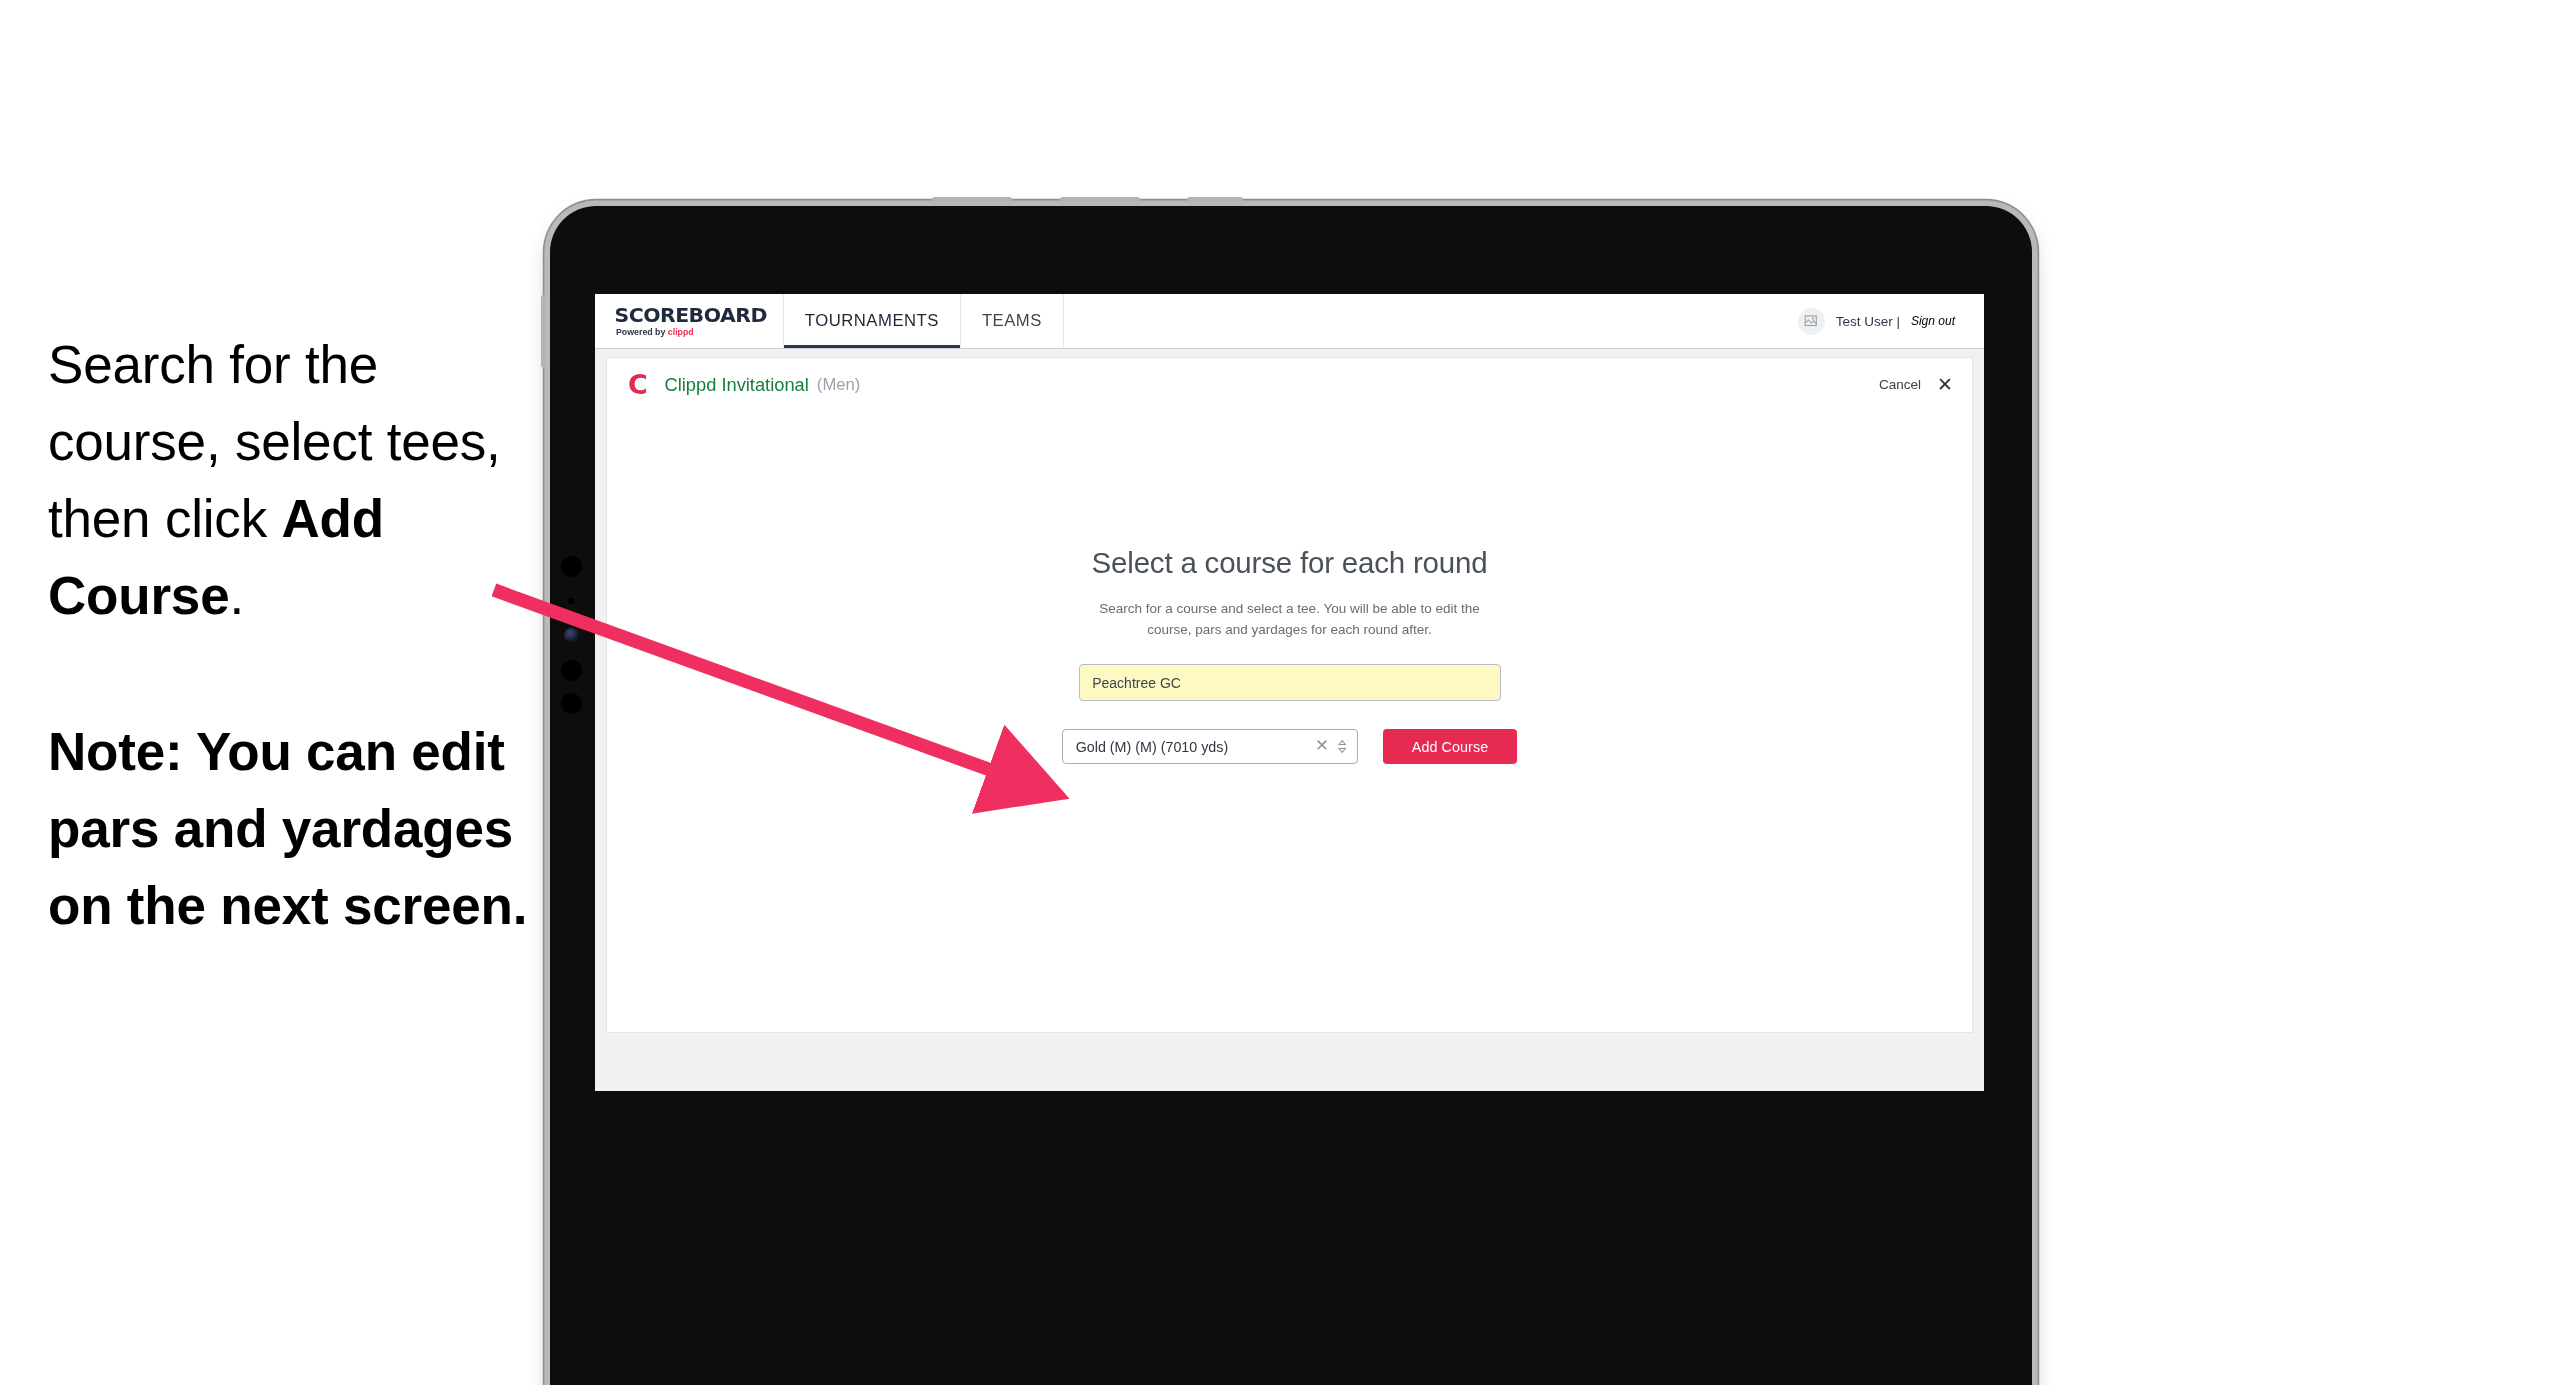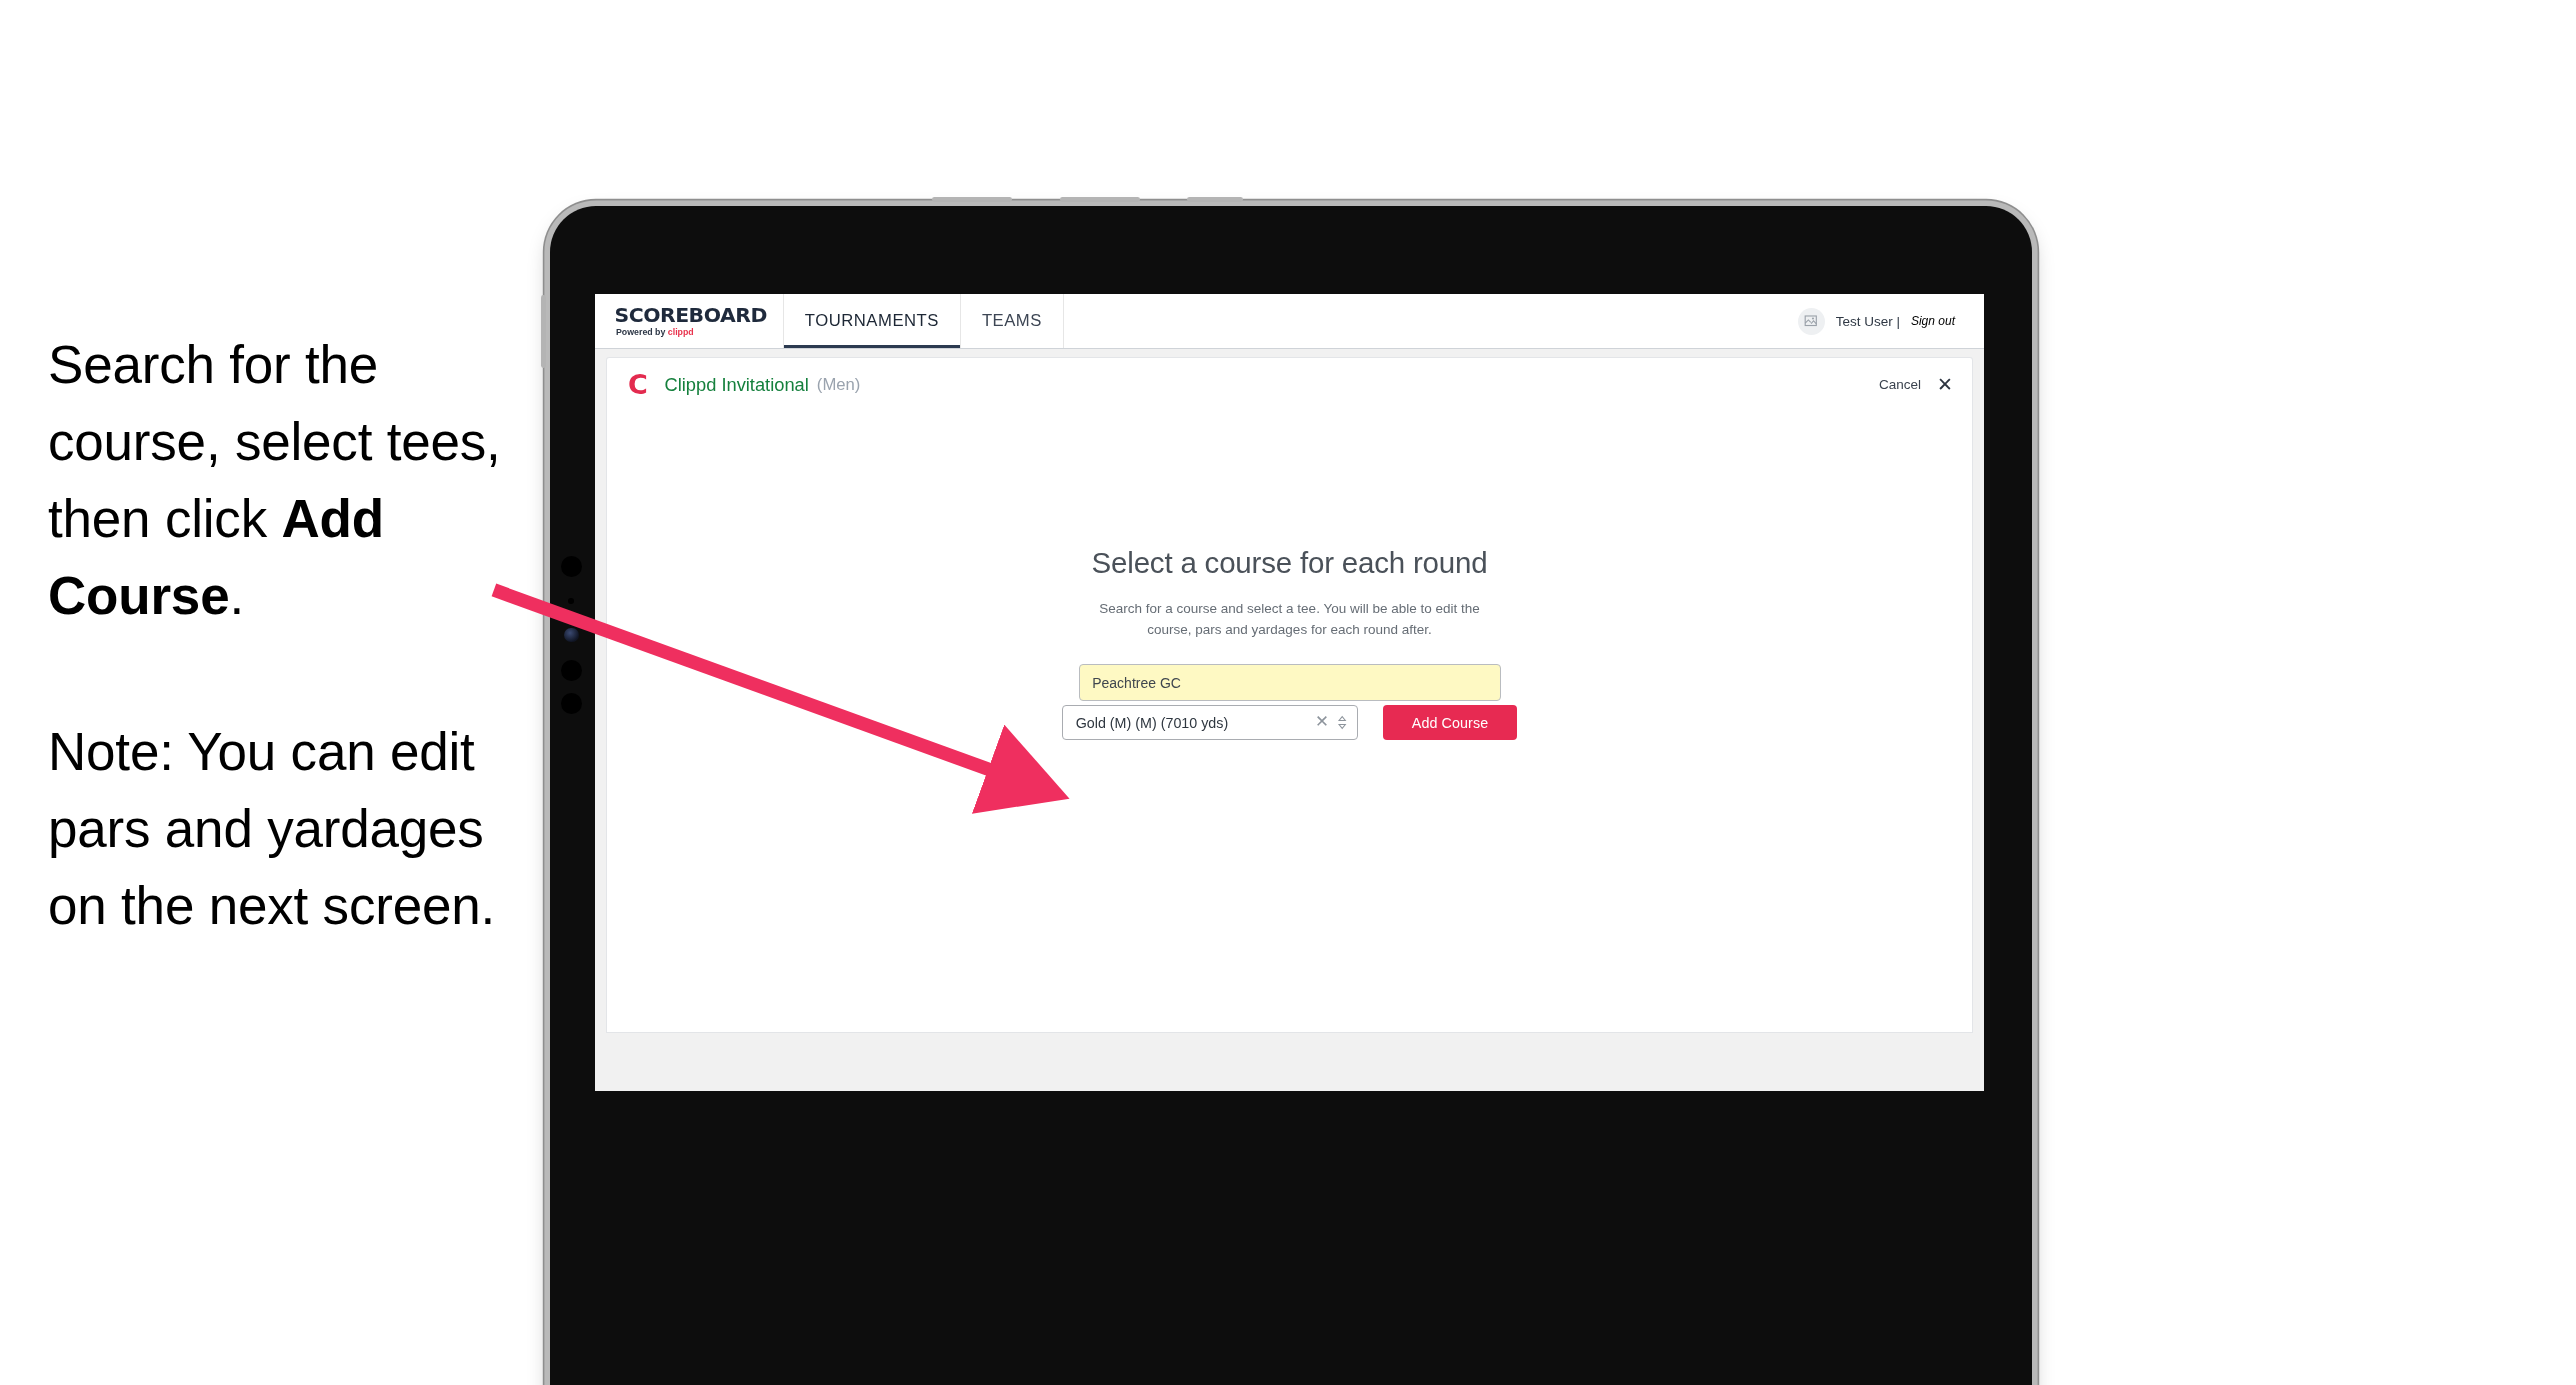--- a/index.html
+++ b/index.html
@@ -21,21 +21,21 @@
     left: 48px; top: 319px;
     width: 494px;
   }
   .instr-block {
     font-size: 53px;
     line-height: 1.45;
     color: #000000;
     letter-spacing: -0.2px;
   }
   .instr-block.first { font-weight: 400; margin-top: 8px; }
-  .instr-block.second { font-weight: 400; margin-top: 80px; }
+  .instr-block.second { font-weight: 700; margin-top: 80px; }
   .instr-block .bold { font-weight: 700; }
 
   
   .tablet {
     position: absolute;
     left: 550px; top: 206px;
     width: 1482px; height: 1227px;
     background: #0d0d0d;
     border-radius: 46px;
     box-shadow:
@@ -215,21 +215,21 @@
     border: 0.8px solid #b9bcc0;
     border-radius: 4px;
     background: #fef9c3;
     padding: 0 12.7px;
     font-size: 14px;
     color: #3f464e;
     font-family: "Liberation Sans", sans-serif;
     outline: none;
   }
   .teerow {
-    margin-top: 4px;
+    margin-top: 28px;
     display: flex; align-items: flex-end; gap: 25px;
   }
   .tee-select {
     width: 296px; height: 35px;
     box-sizing: border-box;
     border: 0.8px solid #a9acb1;
     border-radius: 4px;
     background: #fff;
     display: flex; align-items: center;
     padding: 0 9.6px 0 12.7px;

